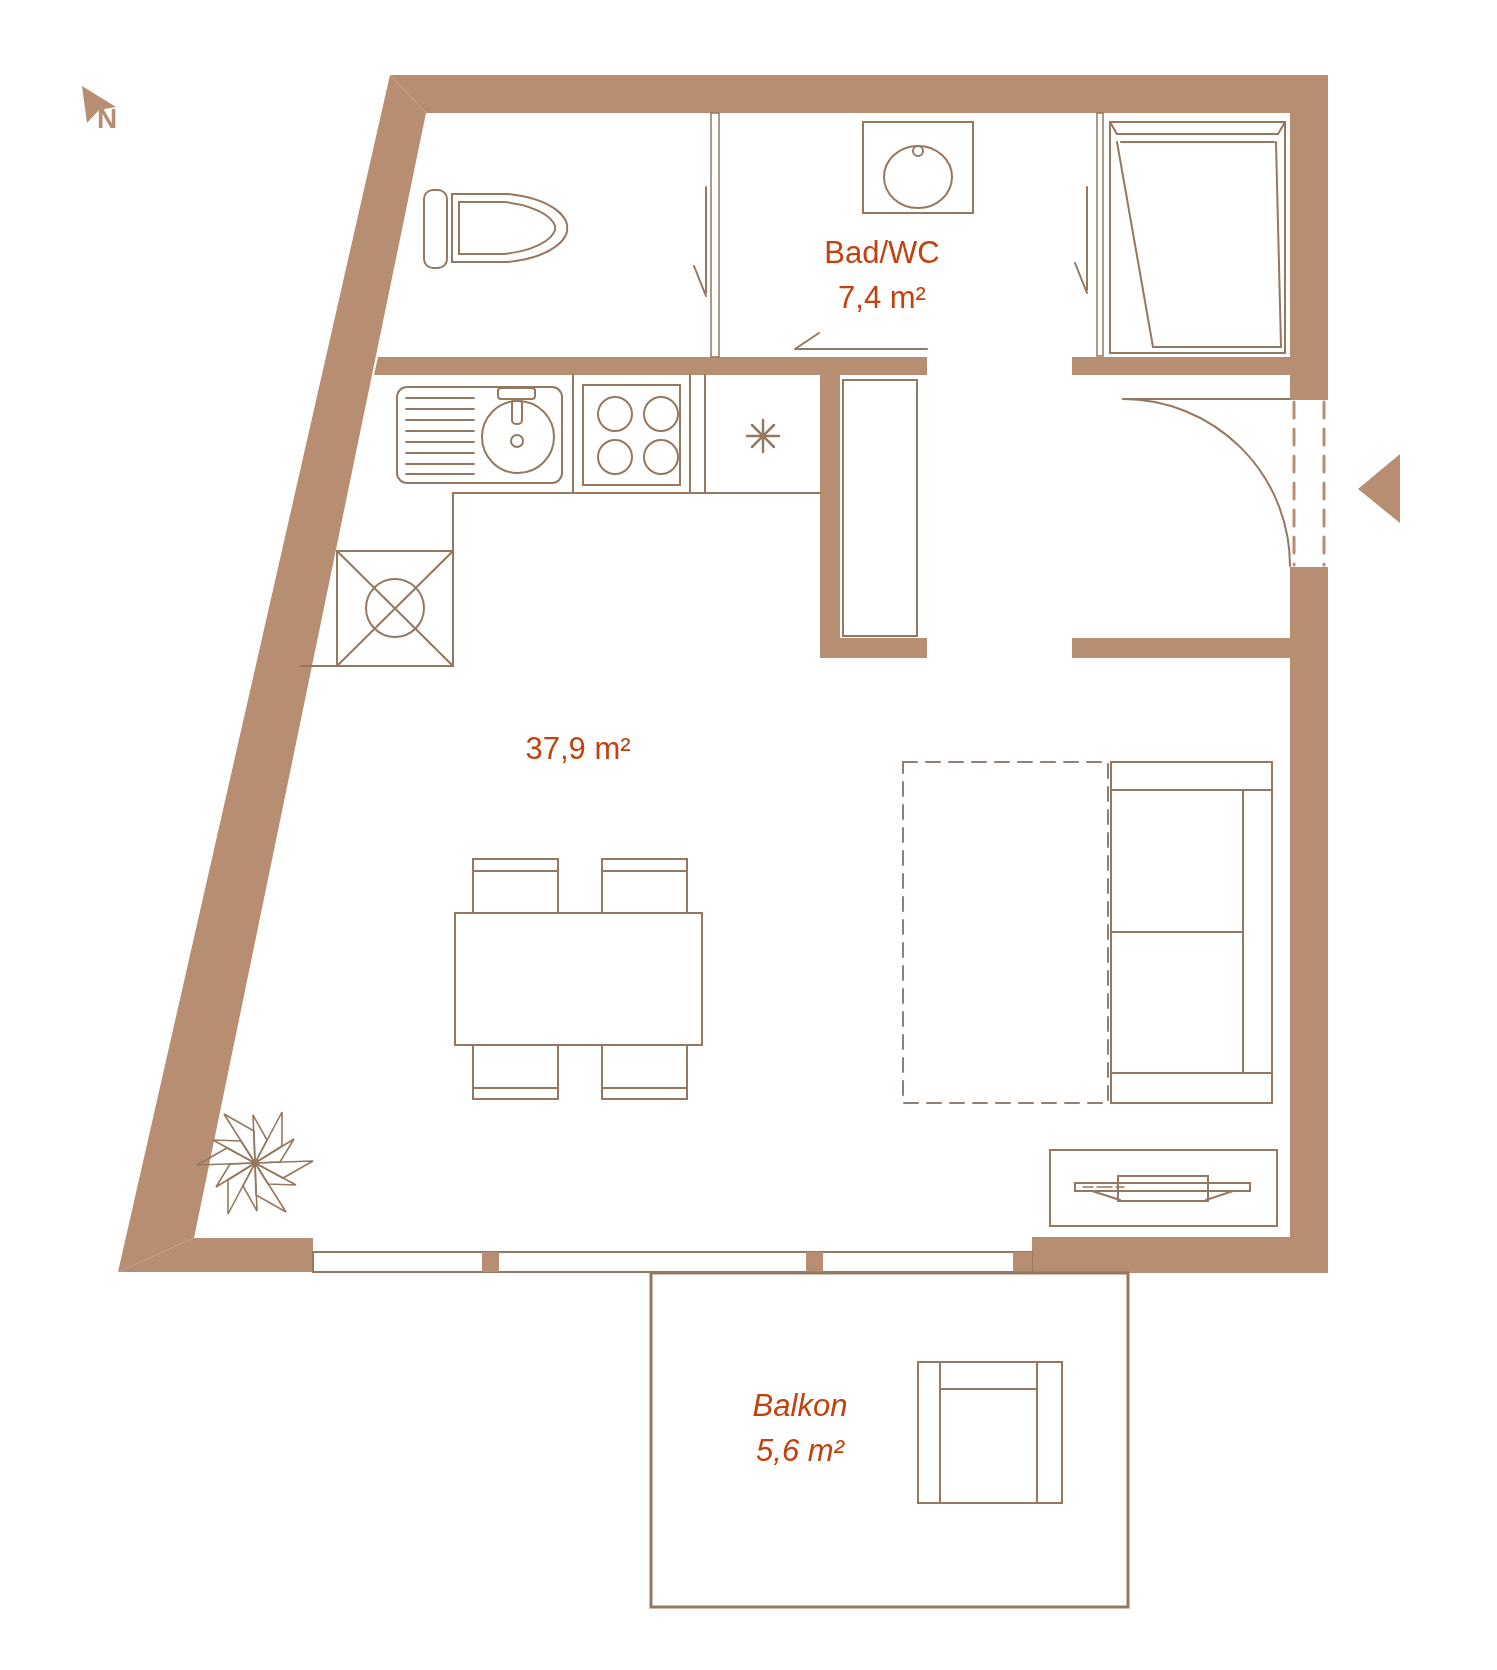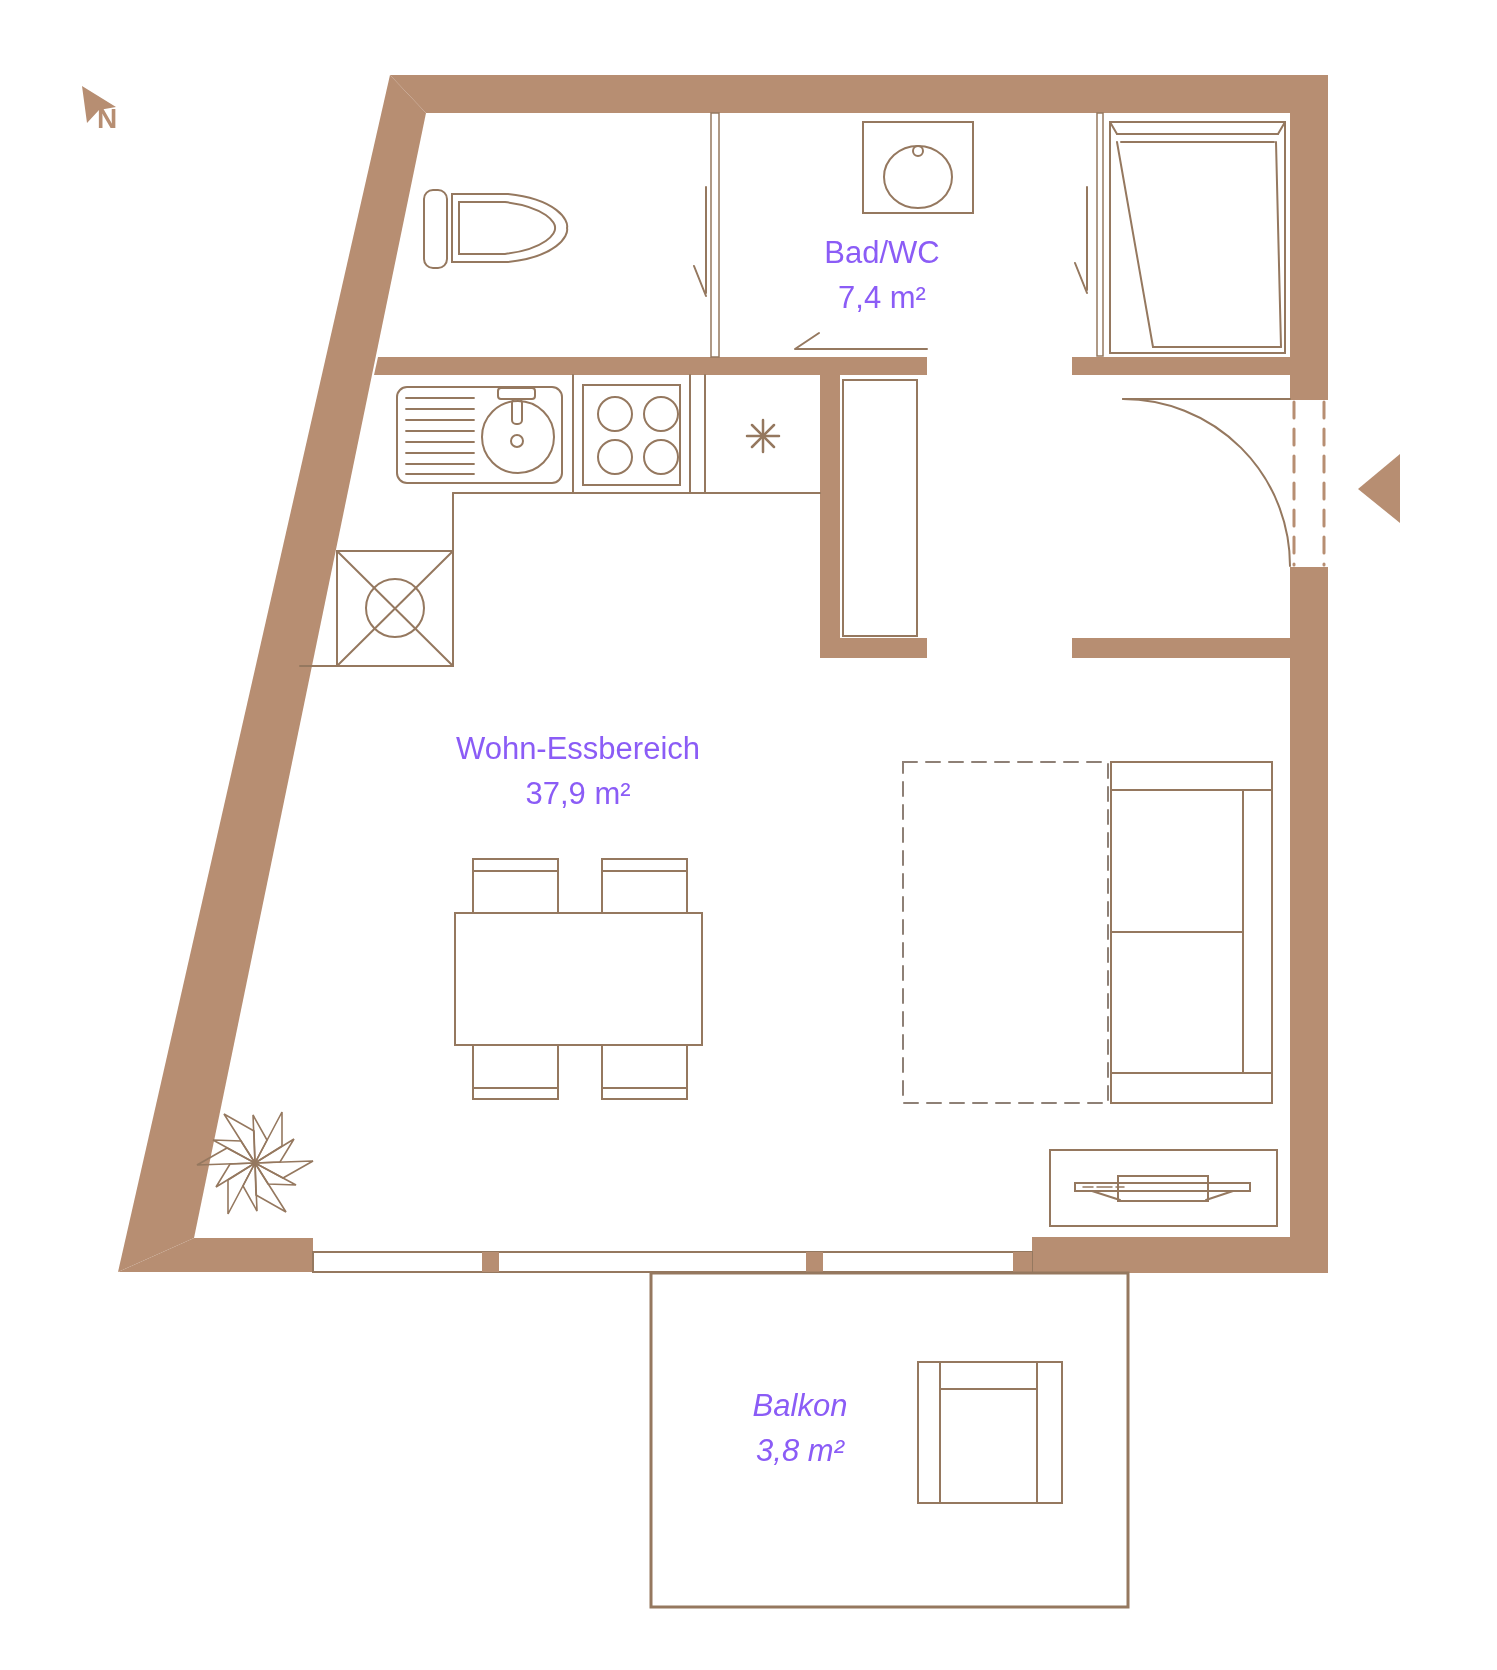--- a/index.html
+++ b/index.html
@@ -8,21 +8,21 @@
     width:1497px;height:1670px;
     background:#ffffff;
     font-family:"Liberation Sans", sans-serif;
     overflow:hidden;
   }
   .plan svg{position:absolute;left:0;top:0;}
   .room-label{
     position:absolute;
     transform:translateX(-50%);
     text-align:center;
-    color:#8b5cf6;
+    color:#c2410c;
     font-size:31px;
     line-height:45px;
     white-space:nowrap;
   }
   .north-label{
     position:absolute;
     color:#b78e72;
     font-size:28px;
     font-weight:bold;
   }
@@ -230,22 +230,21 @@
 
   <div class="north-label" style="left:97px; top:103px;">N</div>
 
   <div class="room-label" style="left:882px; top:230px;">
     <div>Bad/WC</div>
     <div>7,4 m²</div>
   </div>
 
 
   <div class="room-label" style="left:578px; top:726px;">
-    <div>Wohn-Essbereich</div>
     <div>37,9 m²</div>
   </div>
 
   <div class="room-label" style="left:800px; top:1383px;font-style:italic;">
     <div>Balkon</div>
-    <div>3,8 m²</div>
+    <div>5,6 m²</div>
   </div>
 
 </div>
 
 </body></html>

